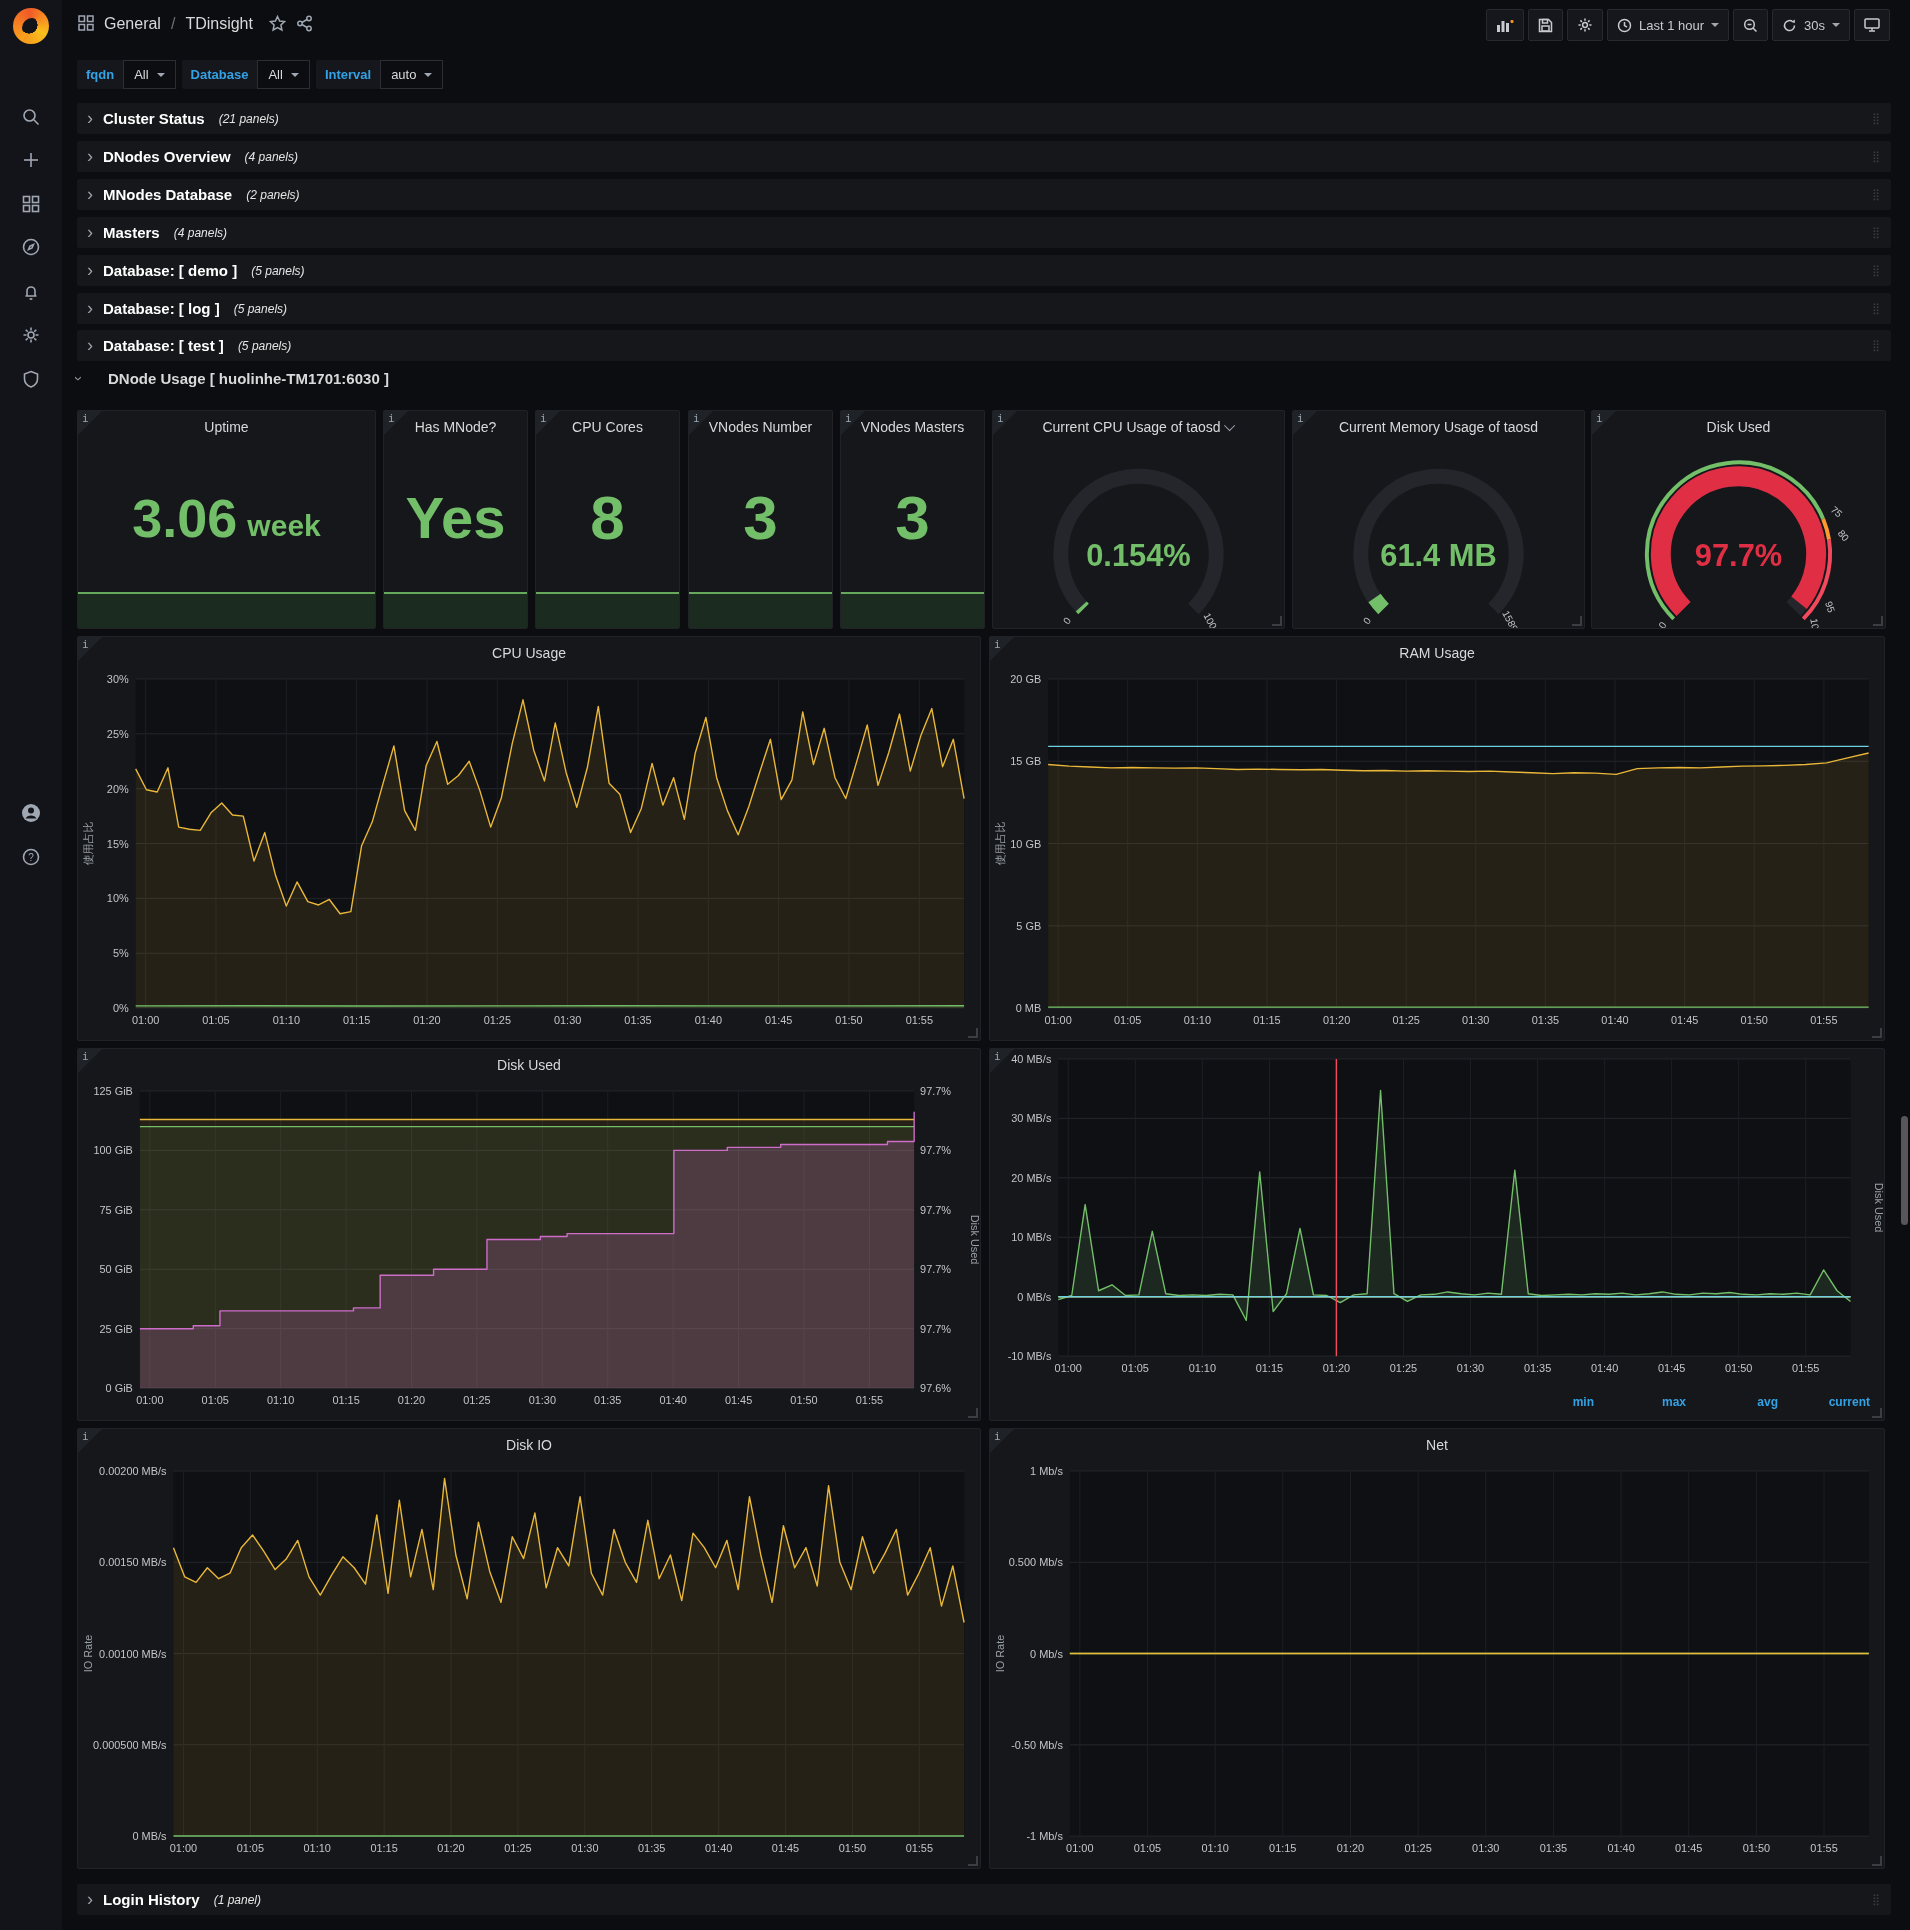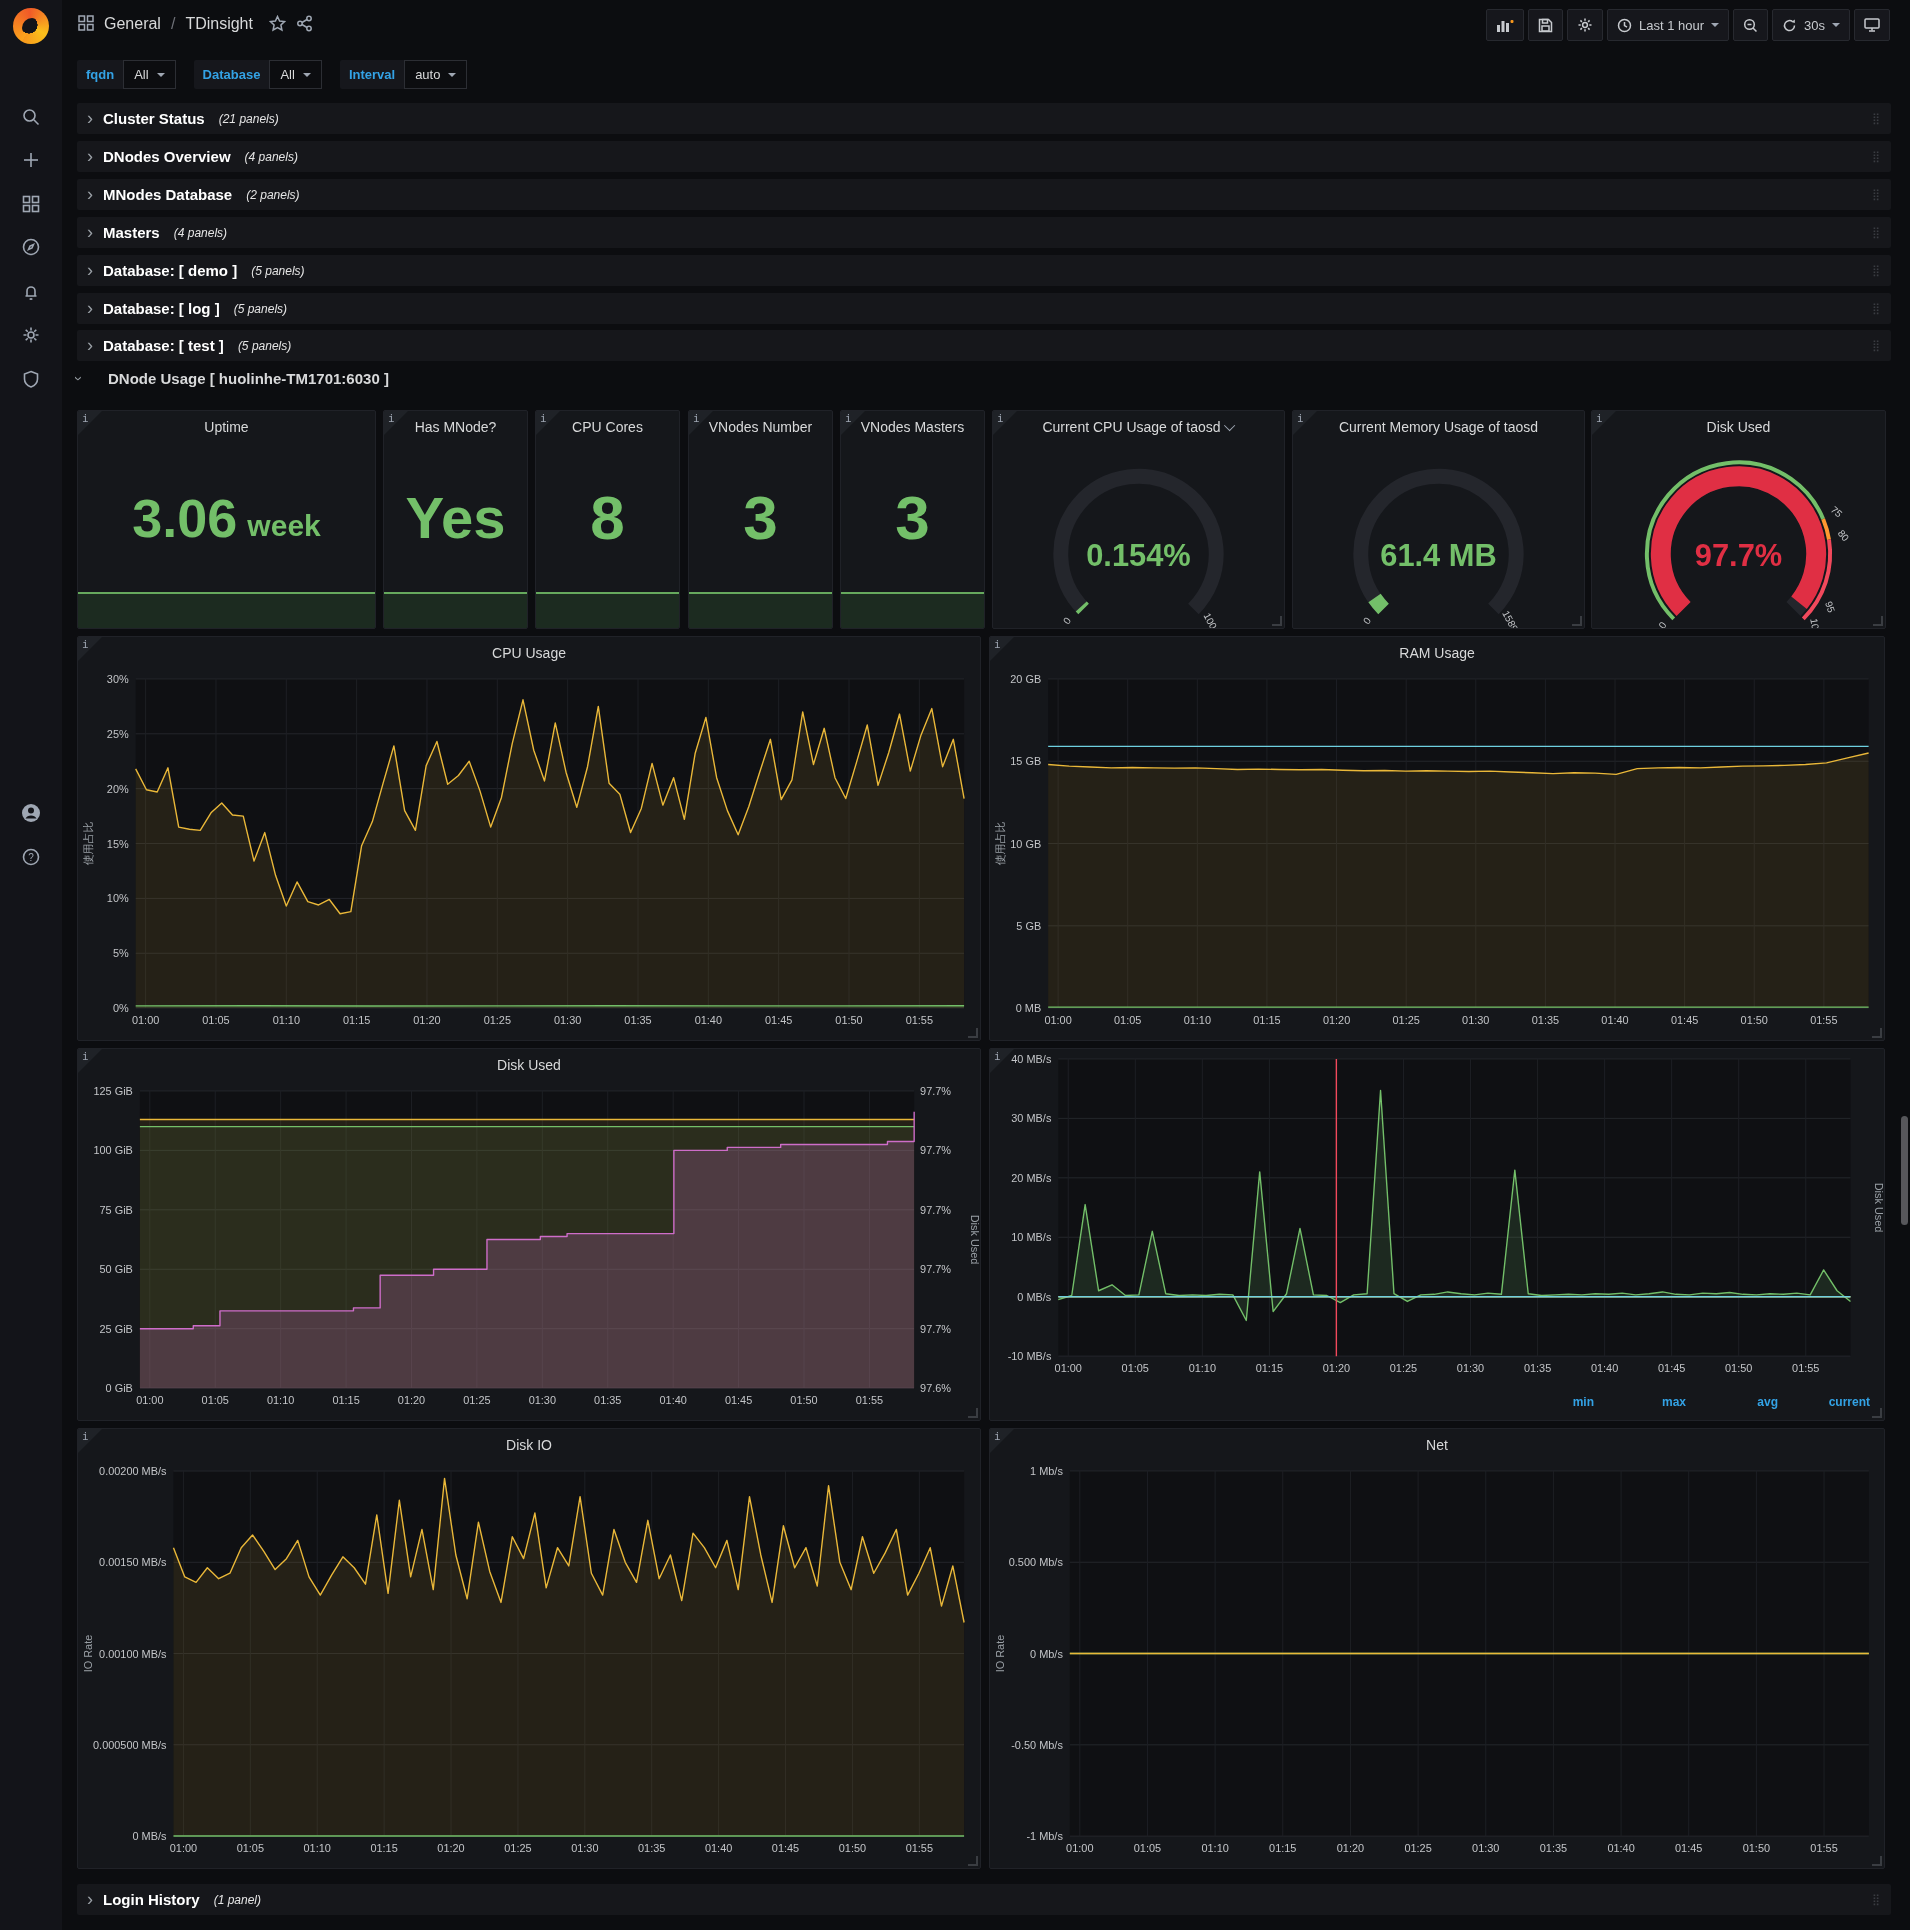--- a/index.html
+++ b/index.html
@@ -16,21 +16,21 @@
   #topnav{position:absolute;left:62px;top:0;right:0;height:50px;background:#0c0d10;display:flex;align-items:center;}
   .bc{display:flex;align-items:flex-start;gap:10px;margin-left:16px;font-size:16px;}
   .bc .sep{color:#6e7077;}
   .navicons svg{stroke:#9fa7b3;fill:none;stroke-width:1.5;}
   #nav-right{margin-left:auto;margin-right:20px;display:flex;gap:4px;align-items:center;}
   .tbtn{height:32px;background:#16171c;border:1px solid #27292f;border-radius:2px;color:#c7cace;
     display:flex;align-items:center;gap:7px;padding:0 9px;font-size:13px;cursor:pointer;}
   .tbtn svg{stroke:#c7cace;fill:none;stroke-width:1.5;}
   .caret{width:0;height:0;border-left:4px solid transparent;border-right:4px solid transparent;border-top:4px solid #9fa7b3;display:inline-block;}
   
-  #vars{position:absolute;left:77px;top:60px;display:flex;gap:18px;}
+  #vars{position:absolute;left:77px;top:60px;display:flex;gap:6px;}
   .vp{display:flex;align-items:center;}
   .vp .vlabel{background:#16171c;color:#33a2e5;font-size:13px;font-weight:700;padding:7px 9px;border-radius:2px 0 0 2px;}
   .vp .vval{background:#0c0d10;border:1px solid #2c2e34;color:#d8d9da;font-size:13px;padding:6px 10px;display:flex;gap:8px;align-items:center;cursor:pointer;}
   
   .rowhdr{position:absolute;left:77px;width:1814px;height:31px;background:#16171b;border-radius:2px;
     display:flex;align-items:center;gap:10px;padding:0 10px;box-sizing:border-box;cursor:pointer;}
   .rowhdr .chev{color:#9aa0a6;font-size:18px;line-height:1;transform:translateY(-1px);}
   .rowhdr .rt{font-size:15px;font-weight:700;color:#ffffff;}
   .rowhdr .rc{font-size:12px;font-style:italic;color:#e5e5e5;margin-left:4px;}
   .rowhdr .handle{margin-left:auto;color:#3a3d42;font-size:11px;letter-spacing:1px;cursor:grab;}

